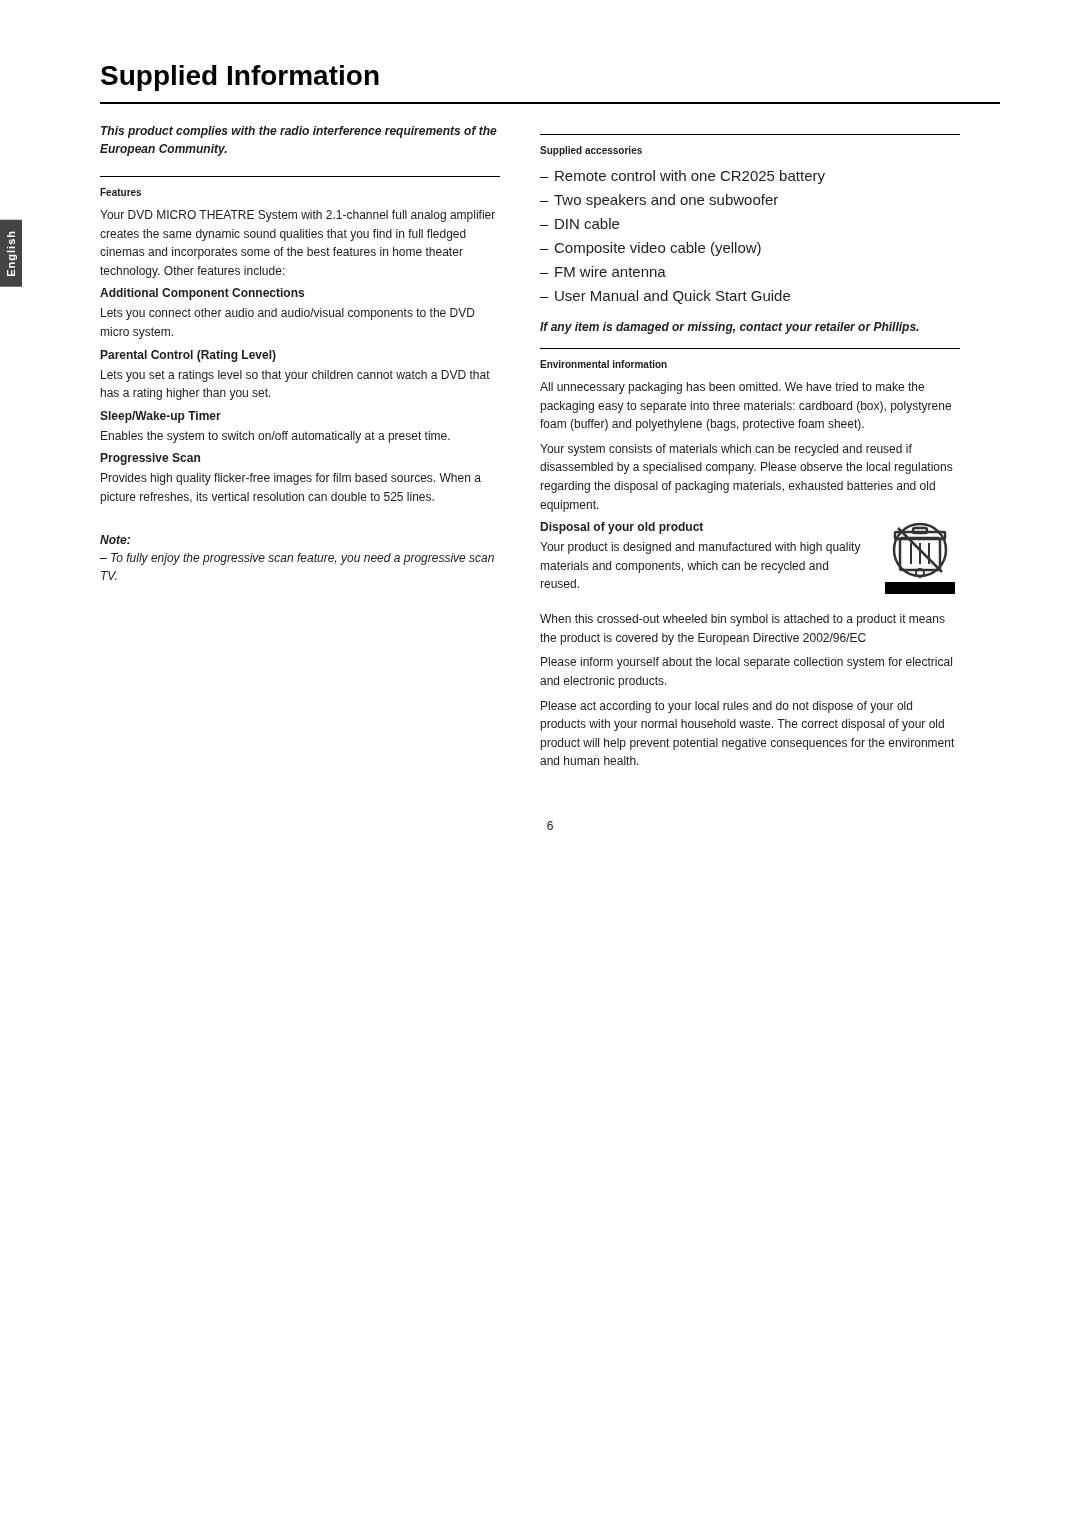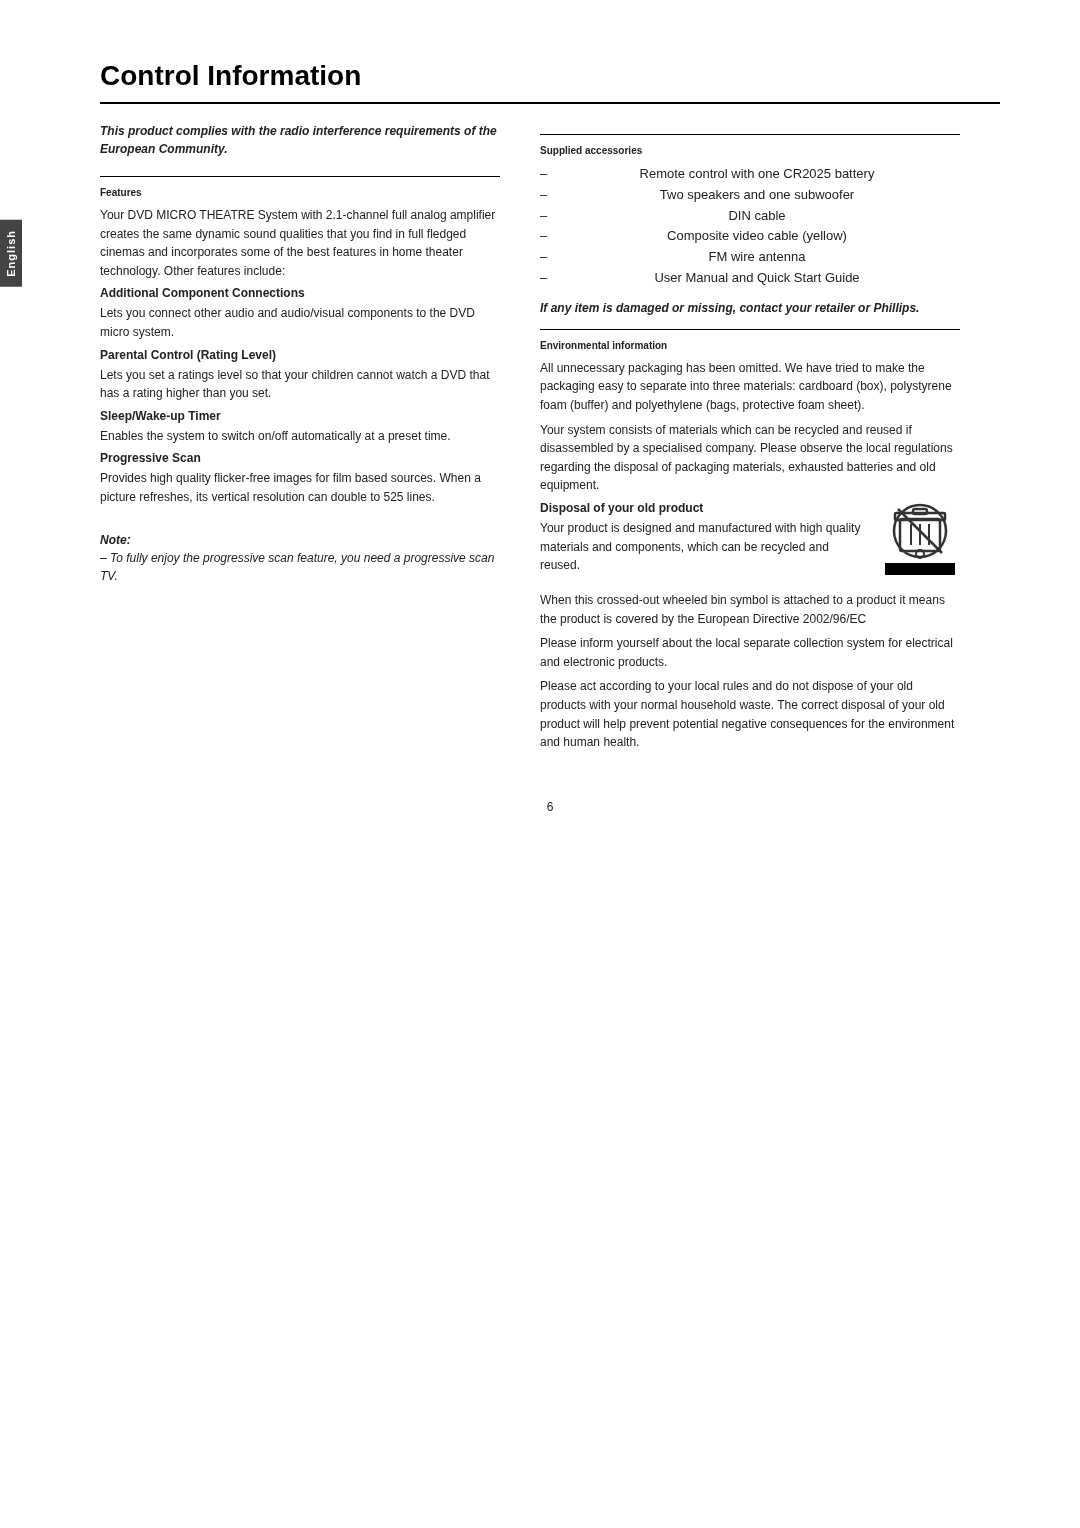--- a/index.html
+++ b/index.html
@@ -108,25 +108,24 @@
       font-style: italic;
     }
 
     .supplied-list {
       list-style: none;
       padding: 0;
       margin-bottom: 10px;
     }
 
     .supplied-list li {
-      font-size: 13px;
+      font-size: 15px;
       line-height: 1.6;
       padding-left: 14px;
       position: relative;
-      text-align: center;
     }
 
     .supplied-list li::before {
       content: "–";
       position: absolute;
       left: 0;
     }
 
     .bold-italic-warning {
       font-weight: bold;
@@ -174,21 +173,21 @@
       font-size: 12px;
     }
   </style>
 </head>
 <body>
 
 <div class="page">
 
   <div class="english-tab">English</div>
 
-  <h1 class="page-title">Control Information</h1>
+  <h1 class="page-title">Supplied Information</h1>
   <hr class="title-rule">
 
   <div class="two-col">
 
     <div class="col-left">
 
       <p class="intro-italic">This product complies with the radio interference requirements of the European Community.</p>
 
       <hr class="section-rule">
 

